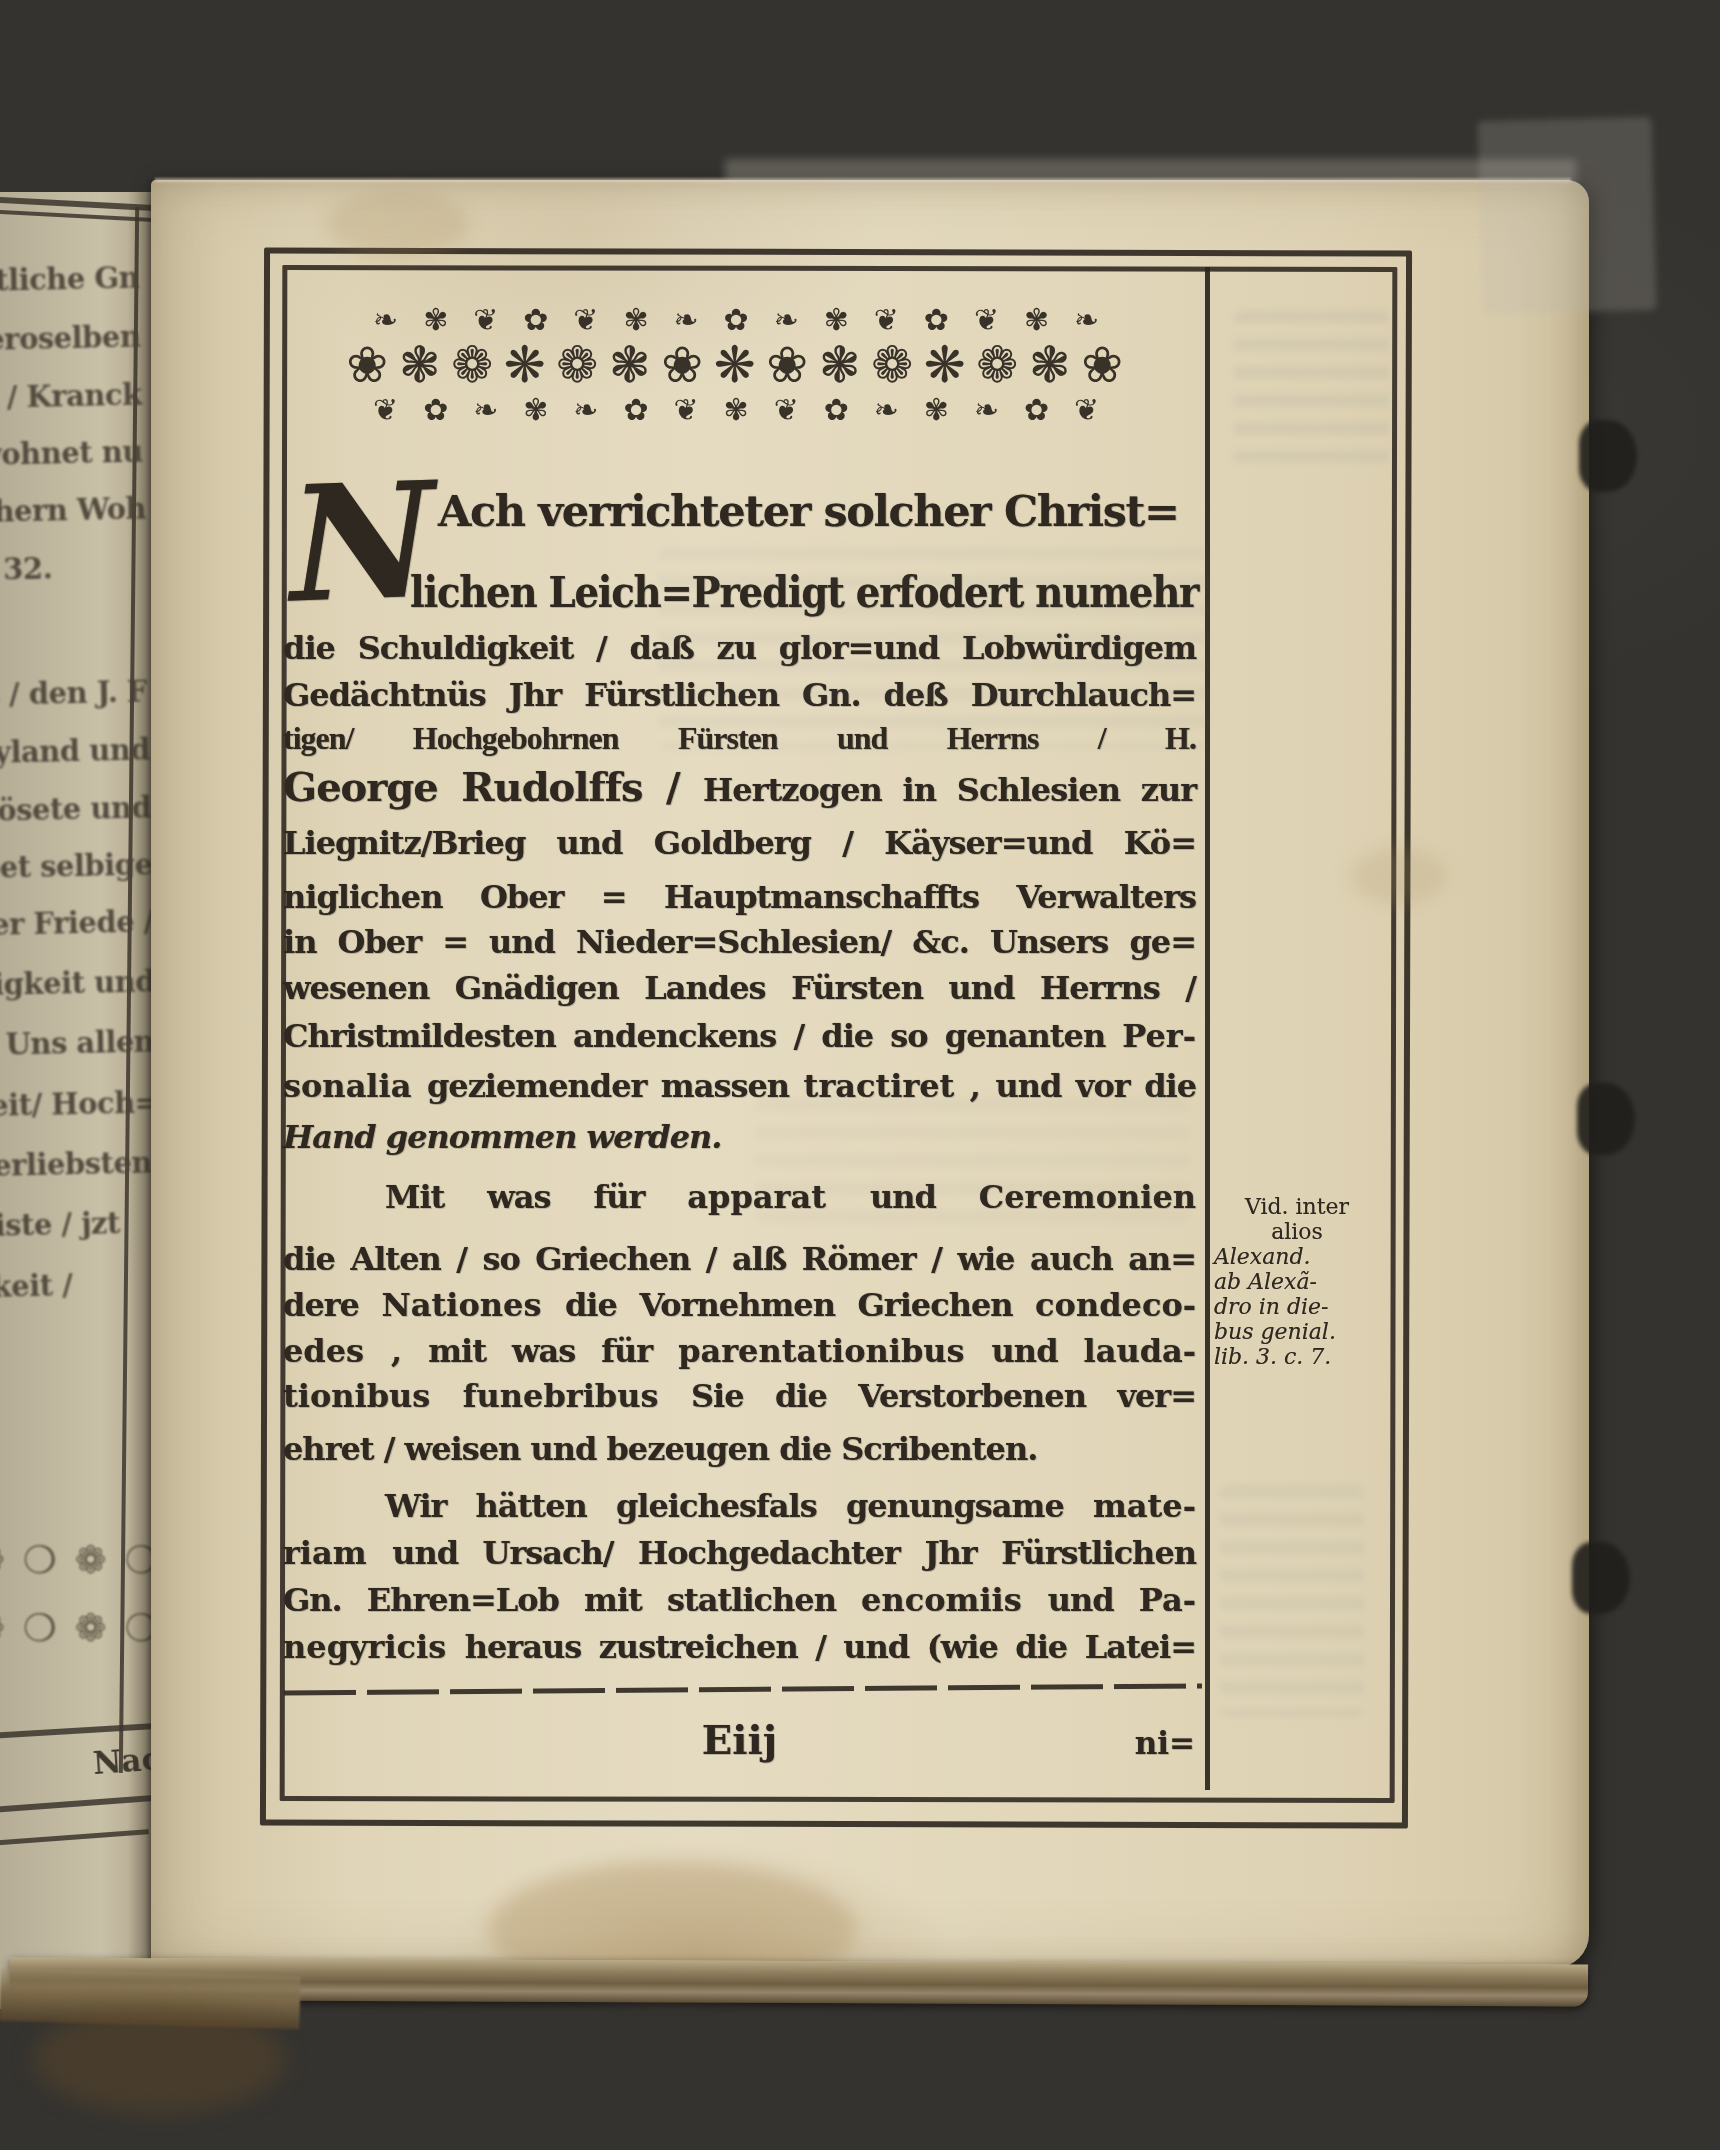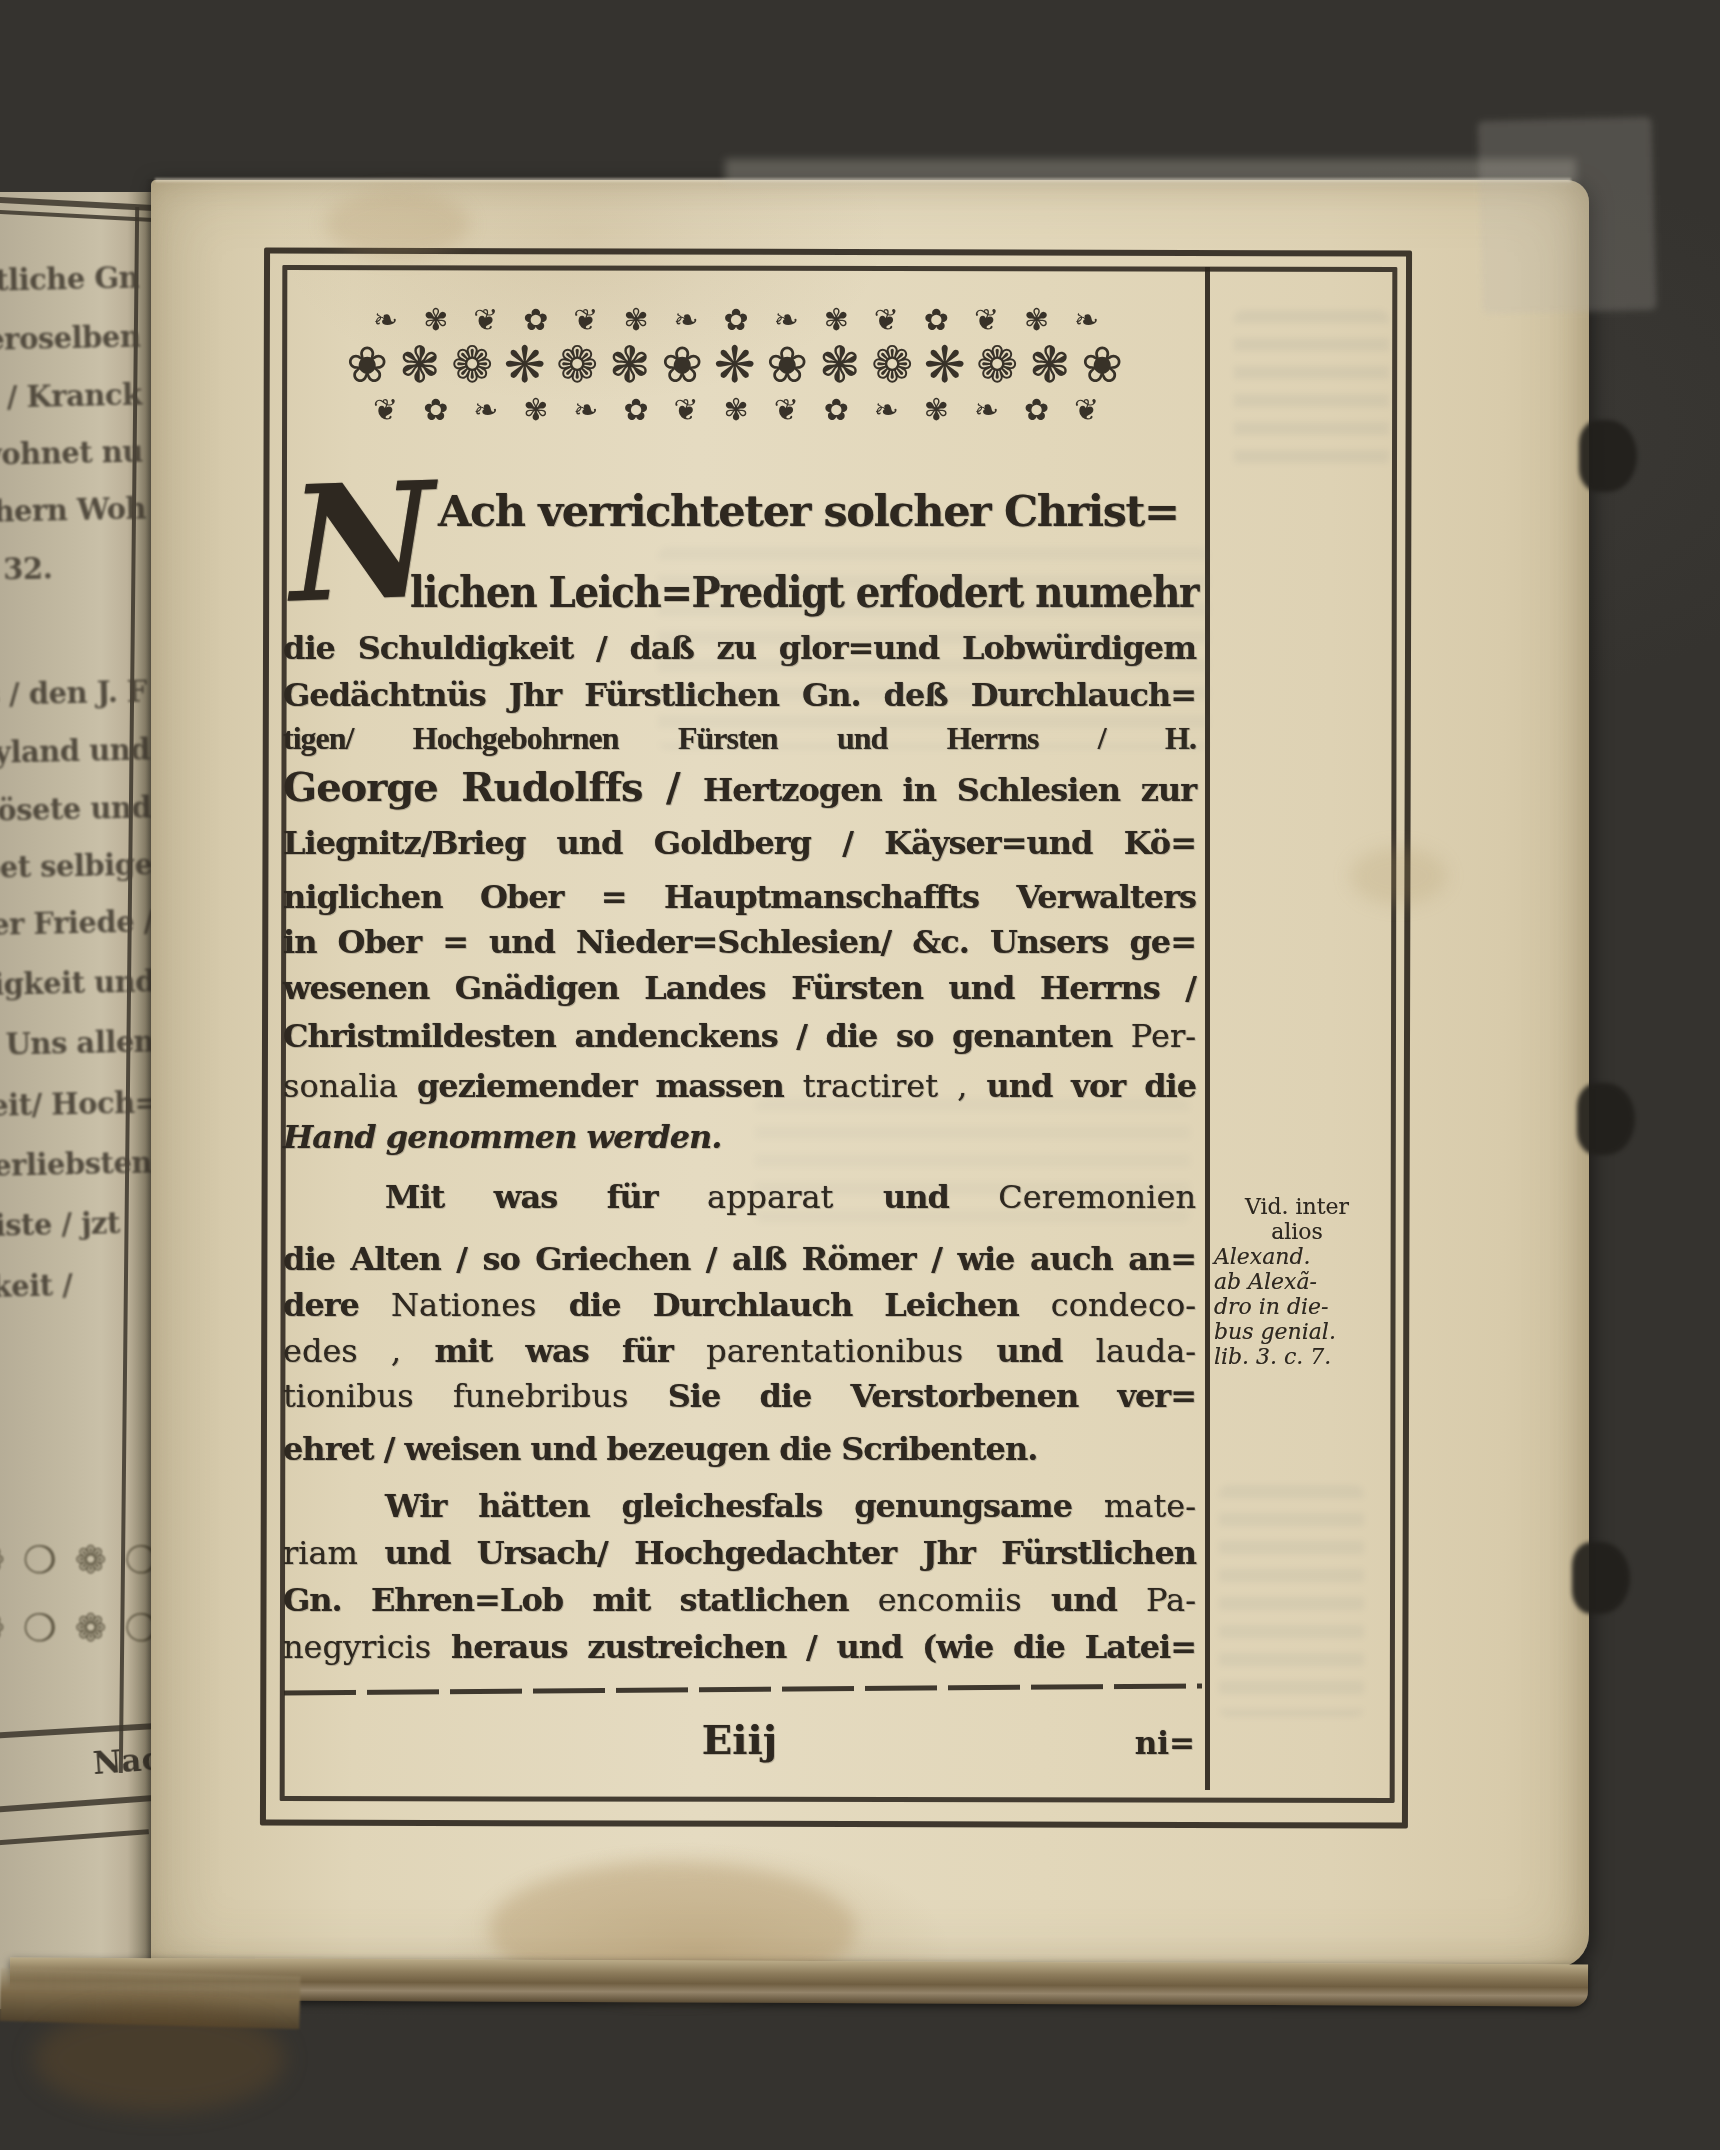--- a/index.html
+++ b/index.html
@@ -44,21 +44,21 @@
   .orn-row1,.orn-row3{font-size:30px;line-height:36px;letter-spacing:7.7px;white-space:nowrap;}
   .orn-row2{font-size:50px;line-height:54px;letter-spacing:10.6px;white-space:nowrap;}
   
   #drop-cap{position:absolute;left:139px;top:290px;width:145px;height:159px;font-size:159px;line-height:145px;
     font-weight:700;font-style:italic;text-align:center;transform:rotate(-2deg);}
   .head-line{position:absolute;white-space:nowrap;font-weight:700;font-size:43px;letter-spacing:-1.4px;transform-origin:left center;}
   .body-line{position:absolute;left:132px;width:913px;font-size:32px;line-height:46px;font-weight:700;
     letter-spacing:-1px;text-align:justify;text-align-last:justify;}
   .body-line.end{text-align-last:left;}
   .body-line.indent{padding-left:102px;width:811px;}
-  .body-line .l{font-weight:400;letter-spacing:0;}
+  .body-line .l{font-weight:700;letter-spacing:0;}
   .body-line .b{font-size:40px;letter-spacing:-1px;}
   
   #margin-note{position:absolute;left:1061px;top:1014px;width:170px;font-size:22px;line-height:25px;color:#2e2820;
     text-shadow:0 0 0.5px rgba(46,40,32,.5);}
   .mn-r{text-align:center;}
   .mn-i{font-style:italic;text-align:left;padding-left:1.9px;}
   
   #dash-rule{position:absolute;left:133px;top:1507px;width:918px;height:5.3px;transform:rotate(-.45deg);
     background:repeating-linear-gradient(90deg,#2c261e 0 72px,transparent 72px 83px);opacity:.9;}
   #signature{position:absolute;left:132px;top:1536px;width:913px;text-align:center;
@@ -143,21 +143,21 @@
         <div class="body-line ink" style="top: 584px;"><span class="b">George Rudolffs / </span><span class="f">Hertzogen in Schlesien zur</span></div>
         <div class="body-line ink" style="top: 640px;"><span class="f">Liegnitz/Brieg und Goldberg / Käyser=und Kö=</span></div>
         <div class="body-line ink" style="top: 694px;"><span class="f">niglichen Ober = Hauptmanschaffts Verwalters</span></div>
         <div class="body-line ink" style="top: 739px;"><span class="f">in Ober = und Nieder=Schlesien/ &amp;c. Unsers ge=</span></div>
         <div class="body-line ink" style="top: 785px;"><span class="f">wesenen Gnädigen Landes Fürsten und Herrns /</span></div>
         <div class="body-line ink" style="top: 833px;"><span class="f">Christmildesten andenckens / die so genanten </span><span class="l">Per-</span></div>
         <div class="body-line ink" style="top: 883px;"><span class="l">sonalia </span><span class="f">geziemender massen </span><span class="l">tractiret ,</span><span class="f"> und vor die</span></div>
         <div class="body-line ink end" style="top: 934px; font-style: italic;"><span class="f">Hand genommen werden.</span></div>
         <div class="body-line ink indent" style="top: 994px;"><span class="f">Mit was für </span><span class="l">apparat </span><span class="f">und </span><span class="l">Ceremonien</span></div>
         <div class="body-line ink" style="top: 1056px;"><span class="f">die Alten / so Griechen / alß Römer / wie auch an=</span></div>
-        <div class="body-line ink" style="top: 1102px;"><span class="f">dere </span><span class="l">Nationes </span><span class="f">die Durchlauch Leichen </span><span class="l">condeco-</span></div>
+        <div class="body-line ink" style="top: 1102px;"><span class="f">dere </span><span class="l">Nationes </span><span class="f">die Vornehmen Griechen </span><span class="l">condeco-</span></div>
         <div class="body-line ink" style="top: 1148px;"><span class="l">edes ,</span><span class="f"> mit was für </span><span class="l">parentationibus </span><span class="f">und </span><span class="l">lauda-</span></div>
         <div class="body-line ink" style="top: 1193px;"><span class="l">tionibus funebribus </span><span class="f">Sie die Verstorbenen ver=</span></div>
         <div class="body-line ink end" style="top: 1246px;"><span class="f">ehret / weisen und bezeugen die Scribenten.</span></div>
         <div class="body-line ink indent" style="top: 1303px;"><span class="f">Wir hätten gleichesfals genungsame </span><span class="l">mate-</span></div>
         <div class="body-line ink" style="top: 1350px;"><span class="l">riam </span><span class="f">und Ursach/ Hochgedachter Jhr Fürstlichen</span></div>
         <div class="body-line ink" style="top: 1397px;"><span class="f">Gn. Ehren=Lob mit statlichen </span><span class="l">encomiis </span><span class="f">und </span><span class="l">Pa-</span></div>
         <div class="body-line ink" style="top: 1444px;"><span class="l">negyricis </span><span class="f">heraus zustreichen / und (wie die Latei=</span></div>
       </div>
 
     <div id="margin-note">

